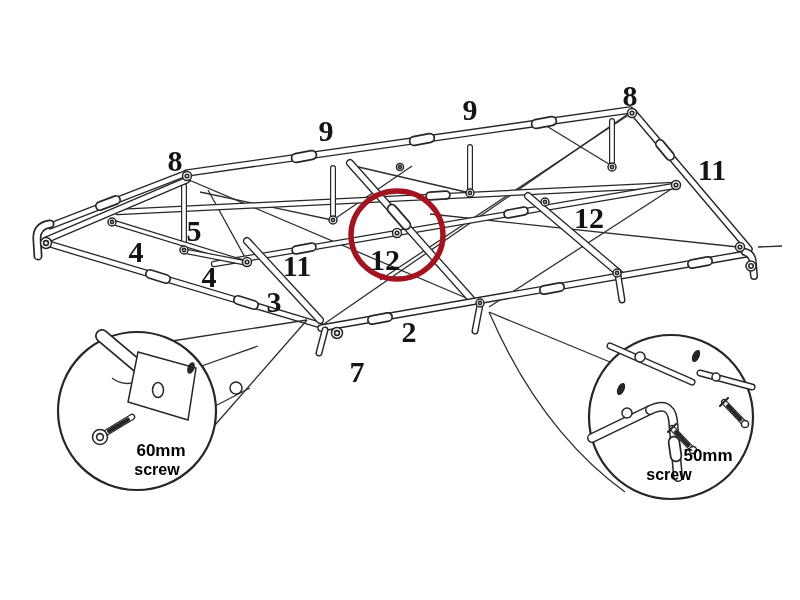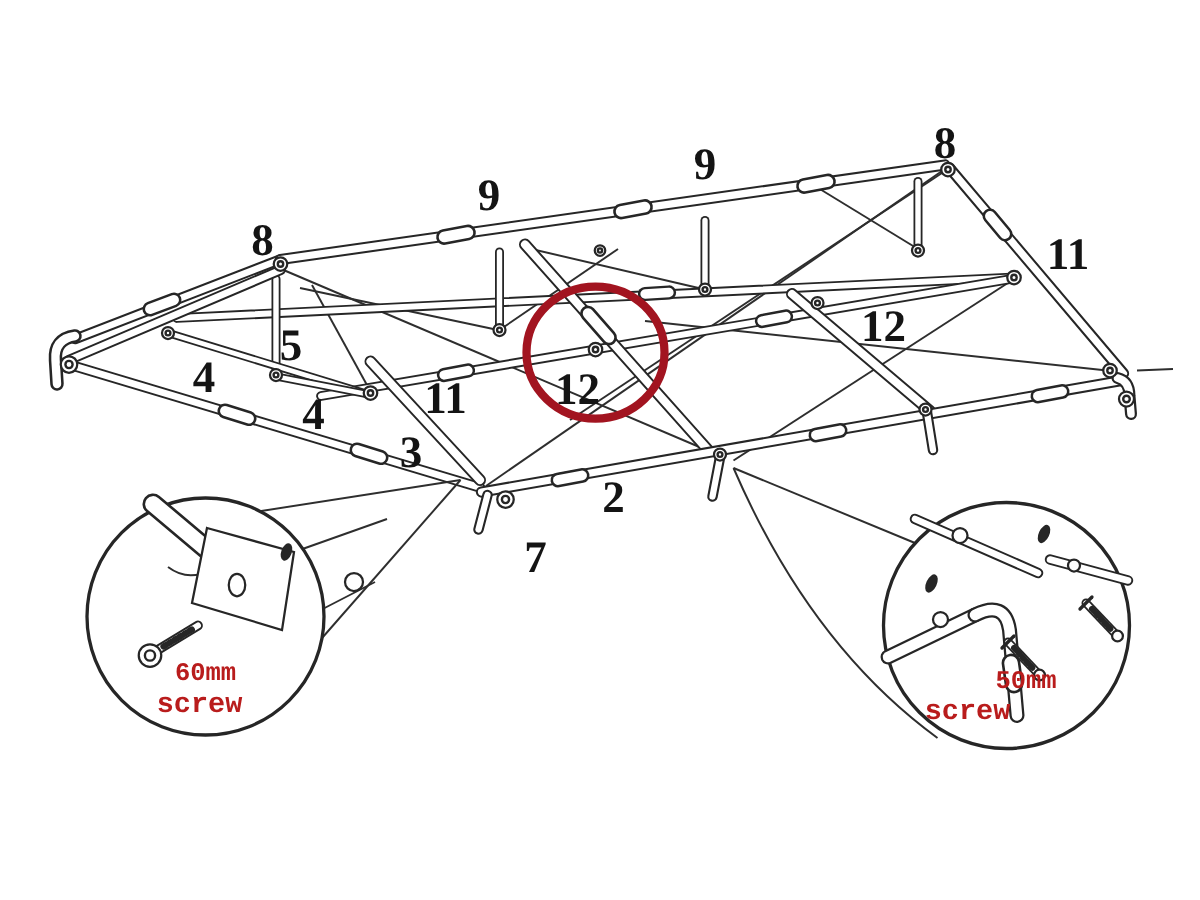--- a/index.html
+++ b/index.html
@@ -3,24 +3,24 @@
 <meta charset="utf-8">
 <style>
   html,body{margin:0;padding:0;background:#fff;}
   .stage{position:relative;width:800px;height:600px;background:#fff;overflow:hidden;
          font-family:"Liberation Sans",sans-serif;}
   .stage svg{position:absolute;left:0;top:0;}
   .plabel{position:absolute;transform:translate(-50%,-50%);
           font-family:"Liberation Serif",serif;font-weight:700;font-size:30px;
           color:#141414;line-height:1;white-space:nowrap;}
   .clabel{position:absolute;transform:translate(-50%,-50%);
-          font-family:Liberation Mono, monospace;font-weight:600;
-          color:#b91c1c;line-height:1;white-space:nowrap;}
+          font-family:Liberation Sans, sans-serif;font-weight:600;
+          color:#000000;line-height:1;white-space:nowrap;margin-left:24px;}
   .csize{font-size:17px;}
-  .cword{font-size:19px;}
+  .cword{font-size:16px;}
   
   .ln{stroke:#262626;fill:none;stroke-linecap:round;}
   .wt{stroke:#ffffff;fill:none;stroke-linecap:round;}
   .thin{stroke:#2e2e2e;fill:none;stroke-width:1.3;}
   .bolt{fill:#ffffff;stroke:#262626;stroke-width:1.5;}
   .dot{fill:#ffffff;stroke:#262626;stroke-width:1.6;}
   .plate{fill:#ffffff;stroke:#262626;stroke-width:1.5;}
   .slot{fill:#262626;stroke:none;}
 </style>
 </head>

